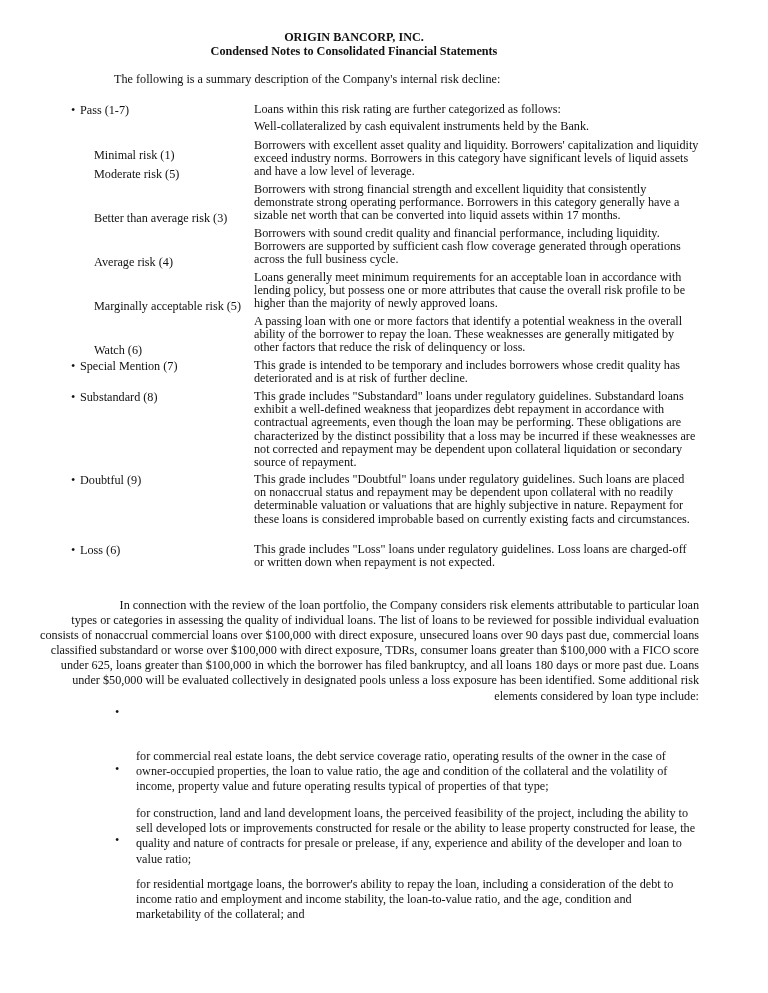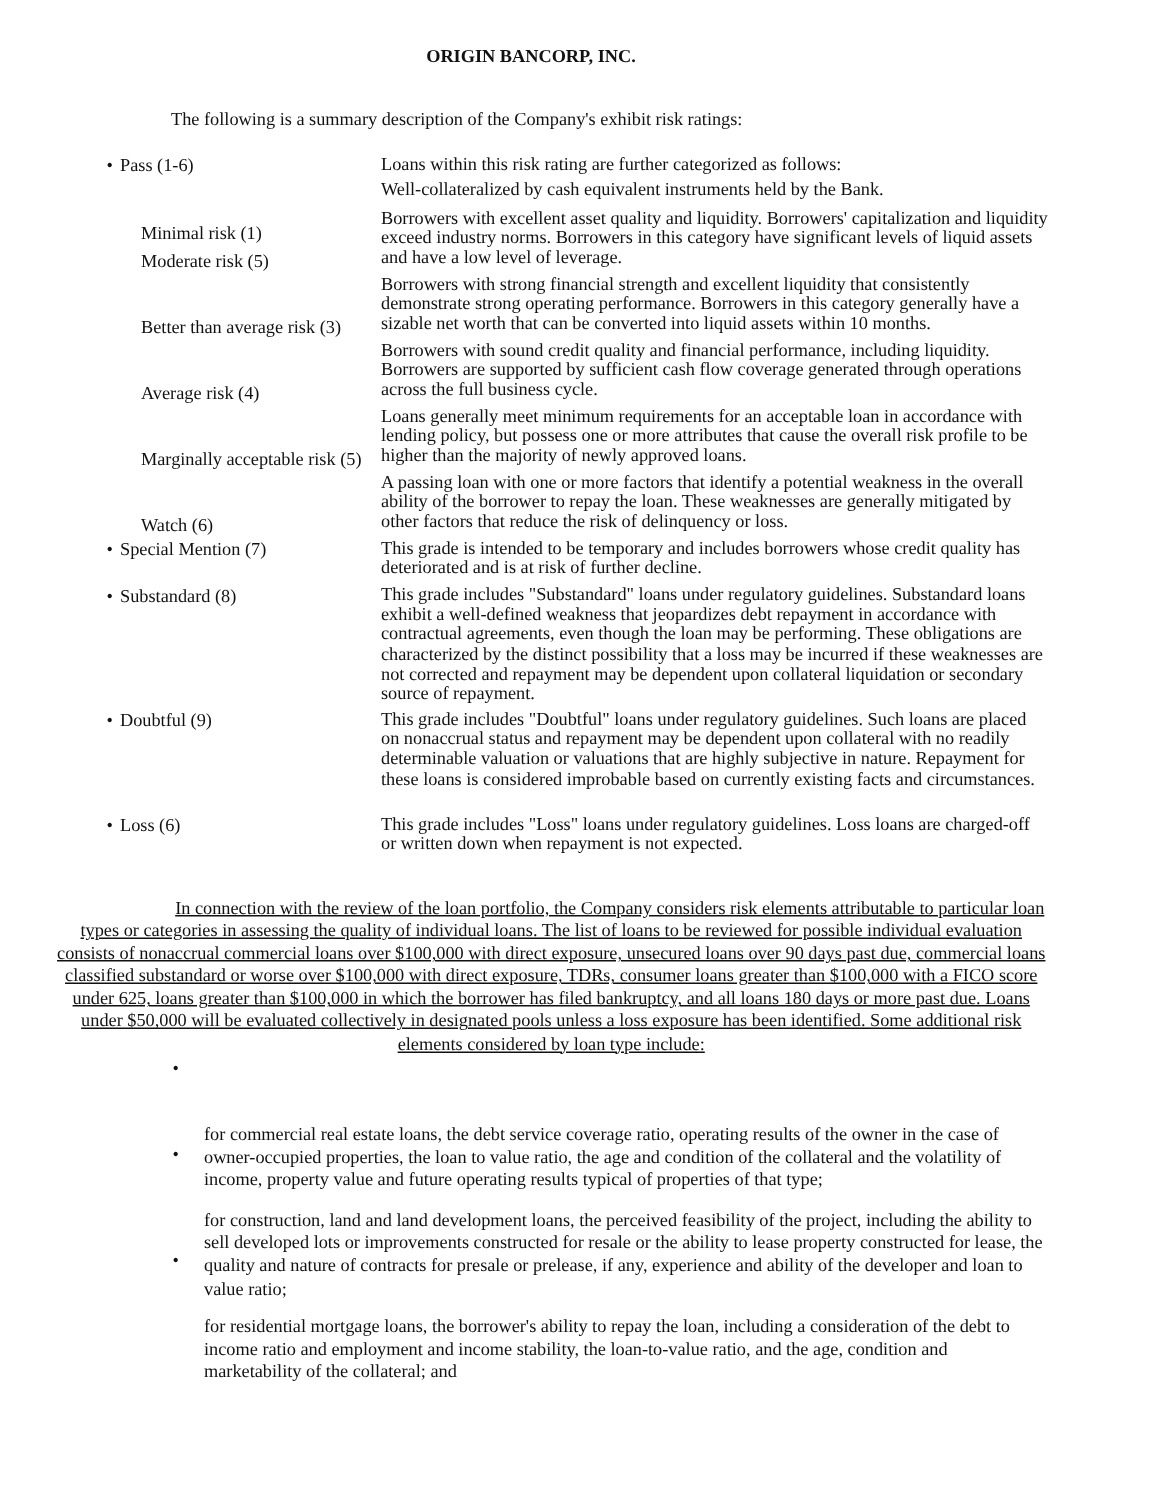--- a/index.html
+++ b/index.html
@@ -11,53 +11,54 @@
   .hdr { position: absolute; left: 0; width: 708px; text-align: center; font-weight: bold; font-size: 12.2px; }
   .intro { position: absolute; left: 114px; top: 72px; }
   .rating { position: absolute; left: 0; width: 768px; }
   .rating .label { position: absolute; white-space: nowrap; }
   .rating .label.top { left: 71px; }
   .rating .label.sub { left: 94px; margin-top: 28px; }
   .rating .bullet { position: absolute; left: 71px; }
   .rating .desc { position: absolute; left: 254px; width: 445px; line-height: 13.2px; }
   .para {
     position: absolute; left: 36px; top: 598px; width: 663px;
-    line-height: 15.1px; text-indent: 78px; text-align: center; text-decoration: underline;
+    line-height: 15.1px; text-indent: 78px; text-align: right;
   }
   .blist { position: absolute; left: 0; width: 768px; }
   .blist .bdot { position: absolute; left: 115px; }
   .blist .btext { position: absolute; left: 136px; width: 560px; line-height: 15.2px; margin-top: 44px; }
   .pagenum { position: absolute; left: 0; width: 768px; top: 932px; text-align: center; }
 </style>
 </head>
 <body>
 
 <div class="page">
 
   <div class="hdr" style="top:30px">ORIGIN BANCORP, INC.</div>
+  <div class="hdr" style="top:44px">Condensed Notes to Consolidated Financial Statements</div>
 
-  <div class="intro">The following is a summary description of the Company's exhibit risk ratings:</div>
+  <div class="intro">The following is a summary description of the Company's internal risk decline:</div>
 
   <div>
     <div class="rating" style="top:103px">
       <span class="bullet">•</span>
-      <span class="label top" style="left:80px">Pass (1-6)</span>
+      <span class="label top" style="left:80px">Pass (1-7)</span>
       <div class="desc">Loans within this risk rating are further categorized as follows:</div>
     </div>
     <div class="rating" style="top:120px">
       <span class="label sub">Minimal risk (1)</span>
       <div class="desc">Well-collateralized by cash equivalent instruments held by the Bank.</div>
     </div>
     <div class="rating" style="top:139px">
       <span class="label sub">Moderate risk (5)</span>
       <div class="desc">Borrowers with excellent asset quality and liquidity. Borrowers' capitalization and liquidity exceed industry norms. Borrowers in this category have significant levels of liquid assets and have a low level of leverage.</div>
     </div>
     <div class="rating" style="top:183px">
       <span class="label sub">Better than average risk (3)</span>
-      <div class="desc">Borrowers with strong financial strength and excellent liquidity that consistently demonstrate strong operating performance. Borrowers in this category generally have a sizable net worth that can be converted into liquid assets within 10 months.</div>
+      <div class="desc">Borrowers with strong financial strength and excellent liquidity that consistently demonstrate strong operating performance. Borrowers in this category generally have a sizable net worth that can be converted into liquid assets within 17 months.</div>
     </div>
     <div class="rating" style="top:227px">
       <span class="label sub">Average risk (4)</span>
       <div class="desc">Borrowers with sound credit quality and financial performance, including liquidity. Borrowers are supported by sufficient cash flow coverage generated through operations across the full business cycle.</div>
     </div>
     <div class="rating" style="top:271px">
       <span class="label sub">Marginally acceptable risk (5)</span>
       <div class="desc">Loans generally meet minimum requirements for an acceptable loan in accordance with lending policy, but possess one or more attributes that cause the overall risk profile to be higher than the majority of newly approved loans.</div>
     </div>
     <div class="rating" style="top:315px">

